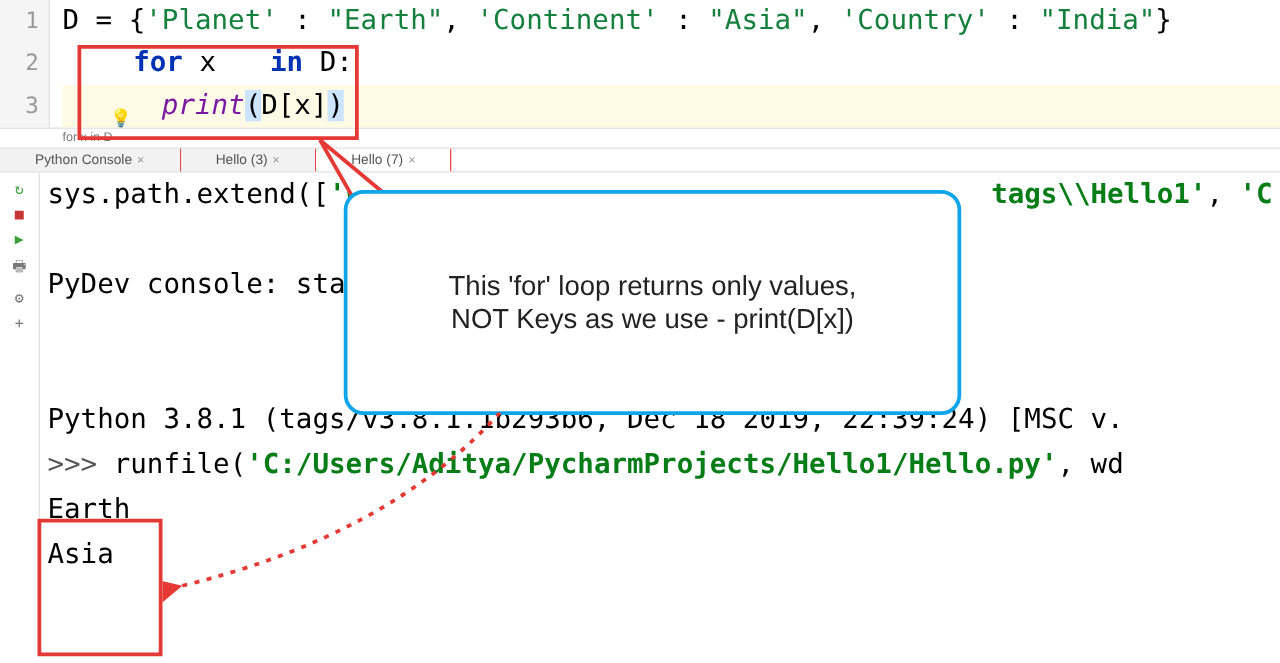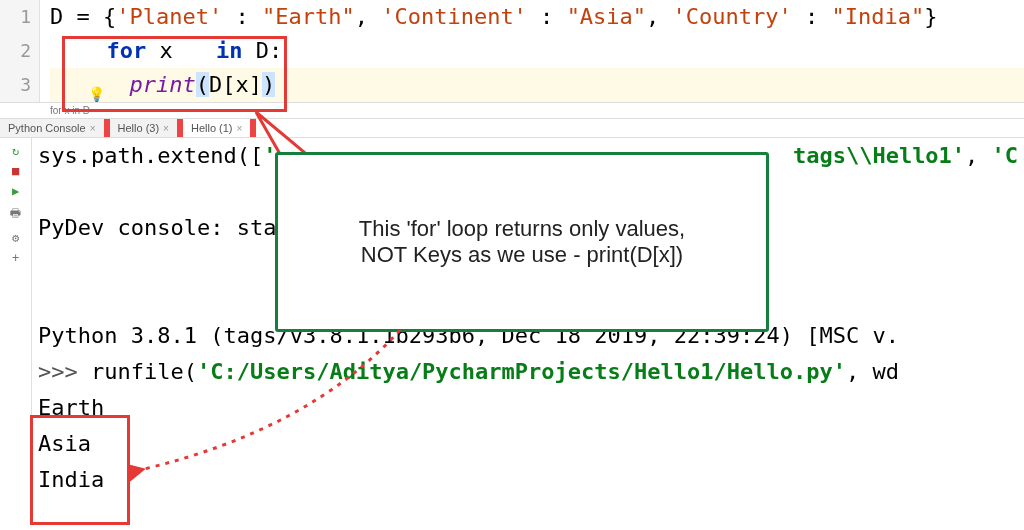--- a/index.html
+++ b/index.html
@@ -32,42 +32,42 @@
       padding-left: 10px;
     }
     .code-line {
       white-space: pre;
     }
     .line-highlight {
       background: #fffae6;
     }
     .kw { color: #0033b3; font-weight: bold; margin-left: 30px; }
     .var { color: #000; }
-    .str { color: #c2410c; }
+    .str { color: #15803d; }
     .func { color: #7a1aa3; font-style: italic; }
     .punct { color: #000; }
     .sel-bracket { background: #cde4ff; }
     .crumb-row {
       border-top: 1px solid #ddd;
       font-size: 10px;
       color: #777;
       padding: 2px 50px;
       font-family: Arial, sans-serif;
     }
     .tabs-row {
       display: flex;
       border-top: 1px solid #ddd;
       border-bottom: 1px solid #ddd;
       font-size: 11px;
       font-family: Arial, sans-serif;
       color: #555;
     }
     .tab {
-      padding: 3px 8px;
-      border-right: 6px solid #ef4444;
+      padding: 3px 28px;
+      border-right: 1px solid #ef4444;
       background: #f2f2f2;
       display: flex;
       align-items: center;
       gap: 4px;
     }
     .tab.active {
       background: #fff;
     }
     .tab-close { color: #999; font-size: 10px; }
     .console-wrap {
@@ -111,22 +111,22 @@
       width: 100px;
       height: 110px;
       pointer-events: none;
     }
     .callout {
       position: absolute;
       left: 275px;
       top: 152px;
       width: 494px;
       height: 180px;
-      border: 3px solid #15803d;
-      border-radius: 3px;
+      border: 3px solid #0ea5e9;
+      border-radius: 16px;
       background: #fff;
       display: flex;
       align-items: center;
       justify-content: center;
       text-align: center;
       font-family: Arial, sans-serif;
       font-size: 22px;
       color: #222;
       padding: 20px 60px;
       pointer-events: none;
@@ -181,21 +181,21 @@
 <div class="tabs-row">
   <div class="tab">
     <span>Python Console</span>
     <span class="tab-close">×</span>
   </div>
   <div class="tab">
     <span>Hello (3)</span>
     <span class="tab-close">×</span>
   </div>
   <div class="tab active">
-    <span>Hello (1)</span>
+    <span>Hello (7)</span>
     <span class="tab-close">×</span>
   </div>
 </div>
 
 <div class="console-wrap">
   <div class="console-gutter">
     <span class="cg-icon" style="color:#3a9e3a">↻</span>
     <span class="cg-icon" style="color:#c93434">■</span>
     <span class="cg-icon" style="color:#3a9e3a">▶</span>
     <span class="cg-icon" style="color:#777">🖶</span>
@@ -205,21 +205,20 @@
   <div class="console-area">
     <div class="console-line"><span>sys.path.extend([</span><span class="console-str">'C:</span><span style="display:inline-block;width:490px"></span><span class="console-str">tags\\Hello1'</span><span>, </span><span class="console-str">'C</span></div>
     <div class="console-line" style="height:36px"></div>
     <div class="console-line">PyDev console: start</div>
     <div class="console-line" style="height:36px"></div>
     <div class="console-line" style="height:36px"></div>
     <div class="console-line">Python 3.8.1 (tags/v3.8.1.1b293b6, Dec 18 2019, 22:39:24) [MSC v.</div>
     <div class="console-line"><span class="prompt">&gt;&gt;&gt; </span><span>runfile(</span><span class="console-str">'C:/Users/Aditya/PycharmProjects/Hello1/Hello.py'</span><span>, wd</span></div>
     <div class="console-line">Earth</div>
     <div class="console-line">Asia</div>
-    <div class="console-line">India</div>
   </div>
 </div>
 
 <div class="highlight-box-code"></div>
 <div class="highlight-box-output"></div>
 
 <div class="callout-tail">
   <svg width="60" height="70">
     <polygon points="0,0 60,50 40,70" fill="#fff" stroke="#e53935" stroke-width="3"></polygon>
   </svg>

